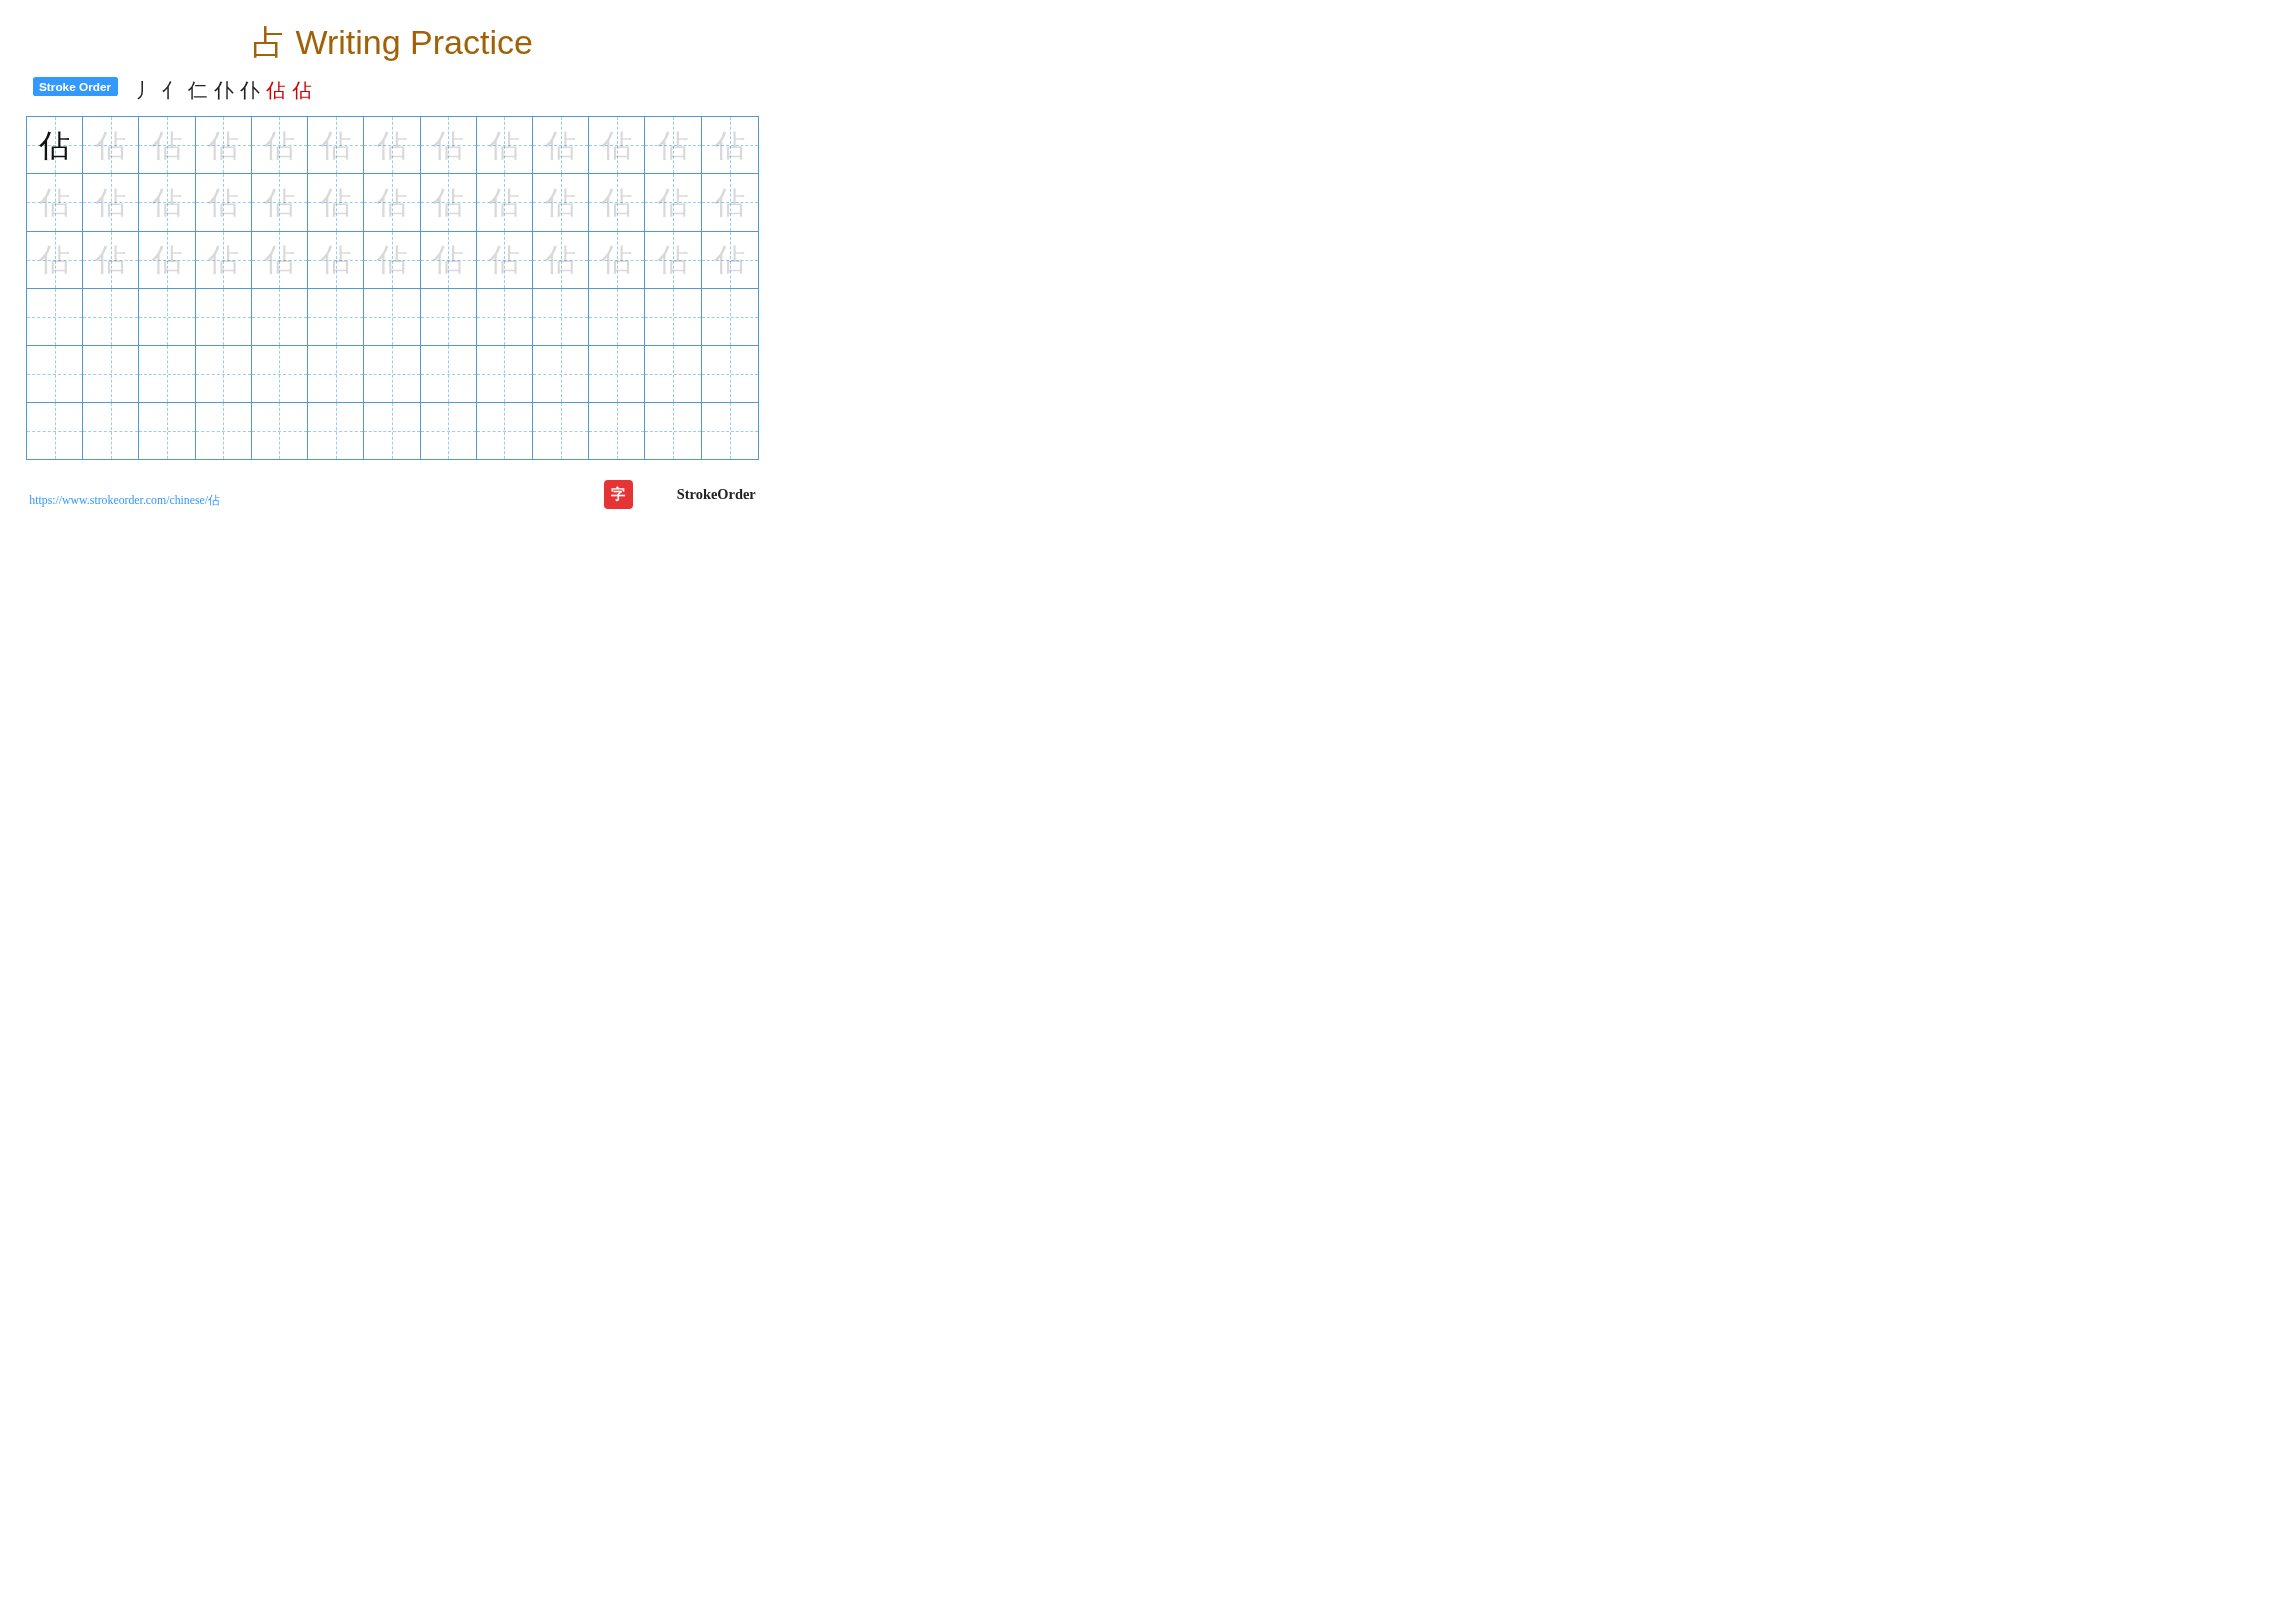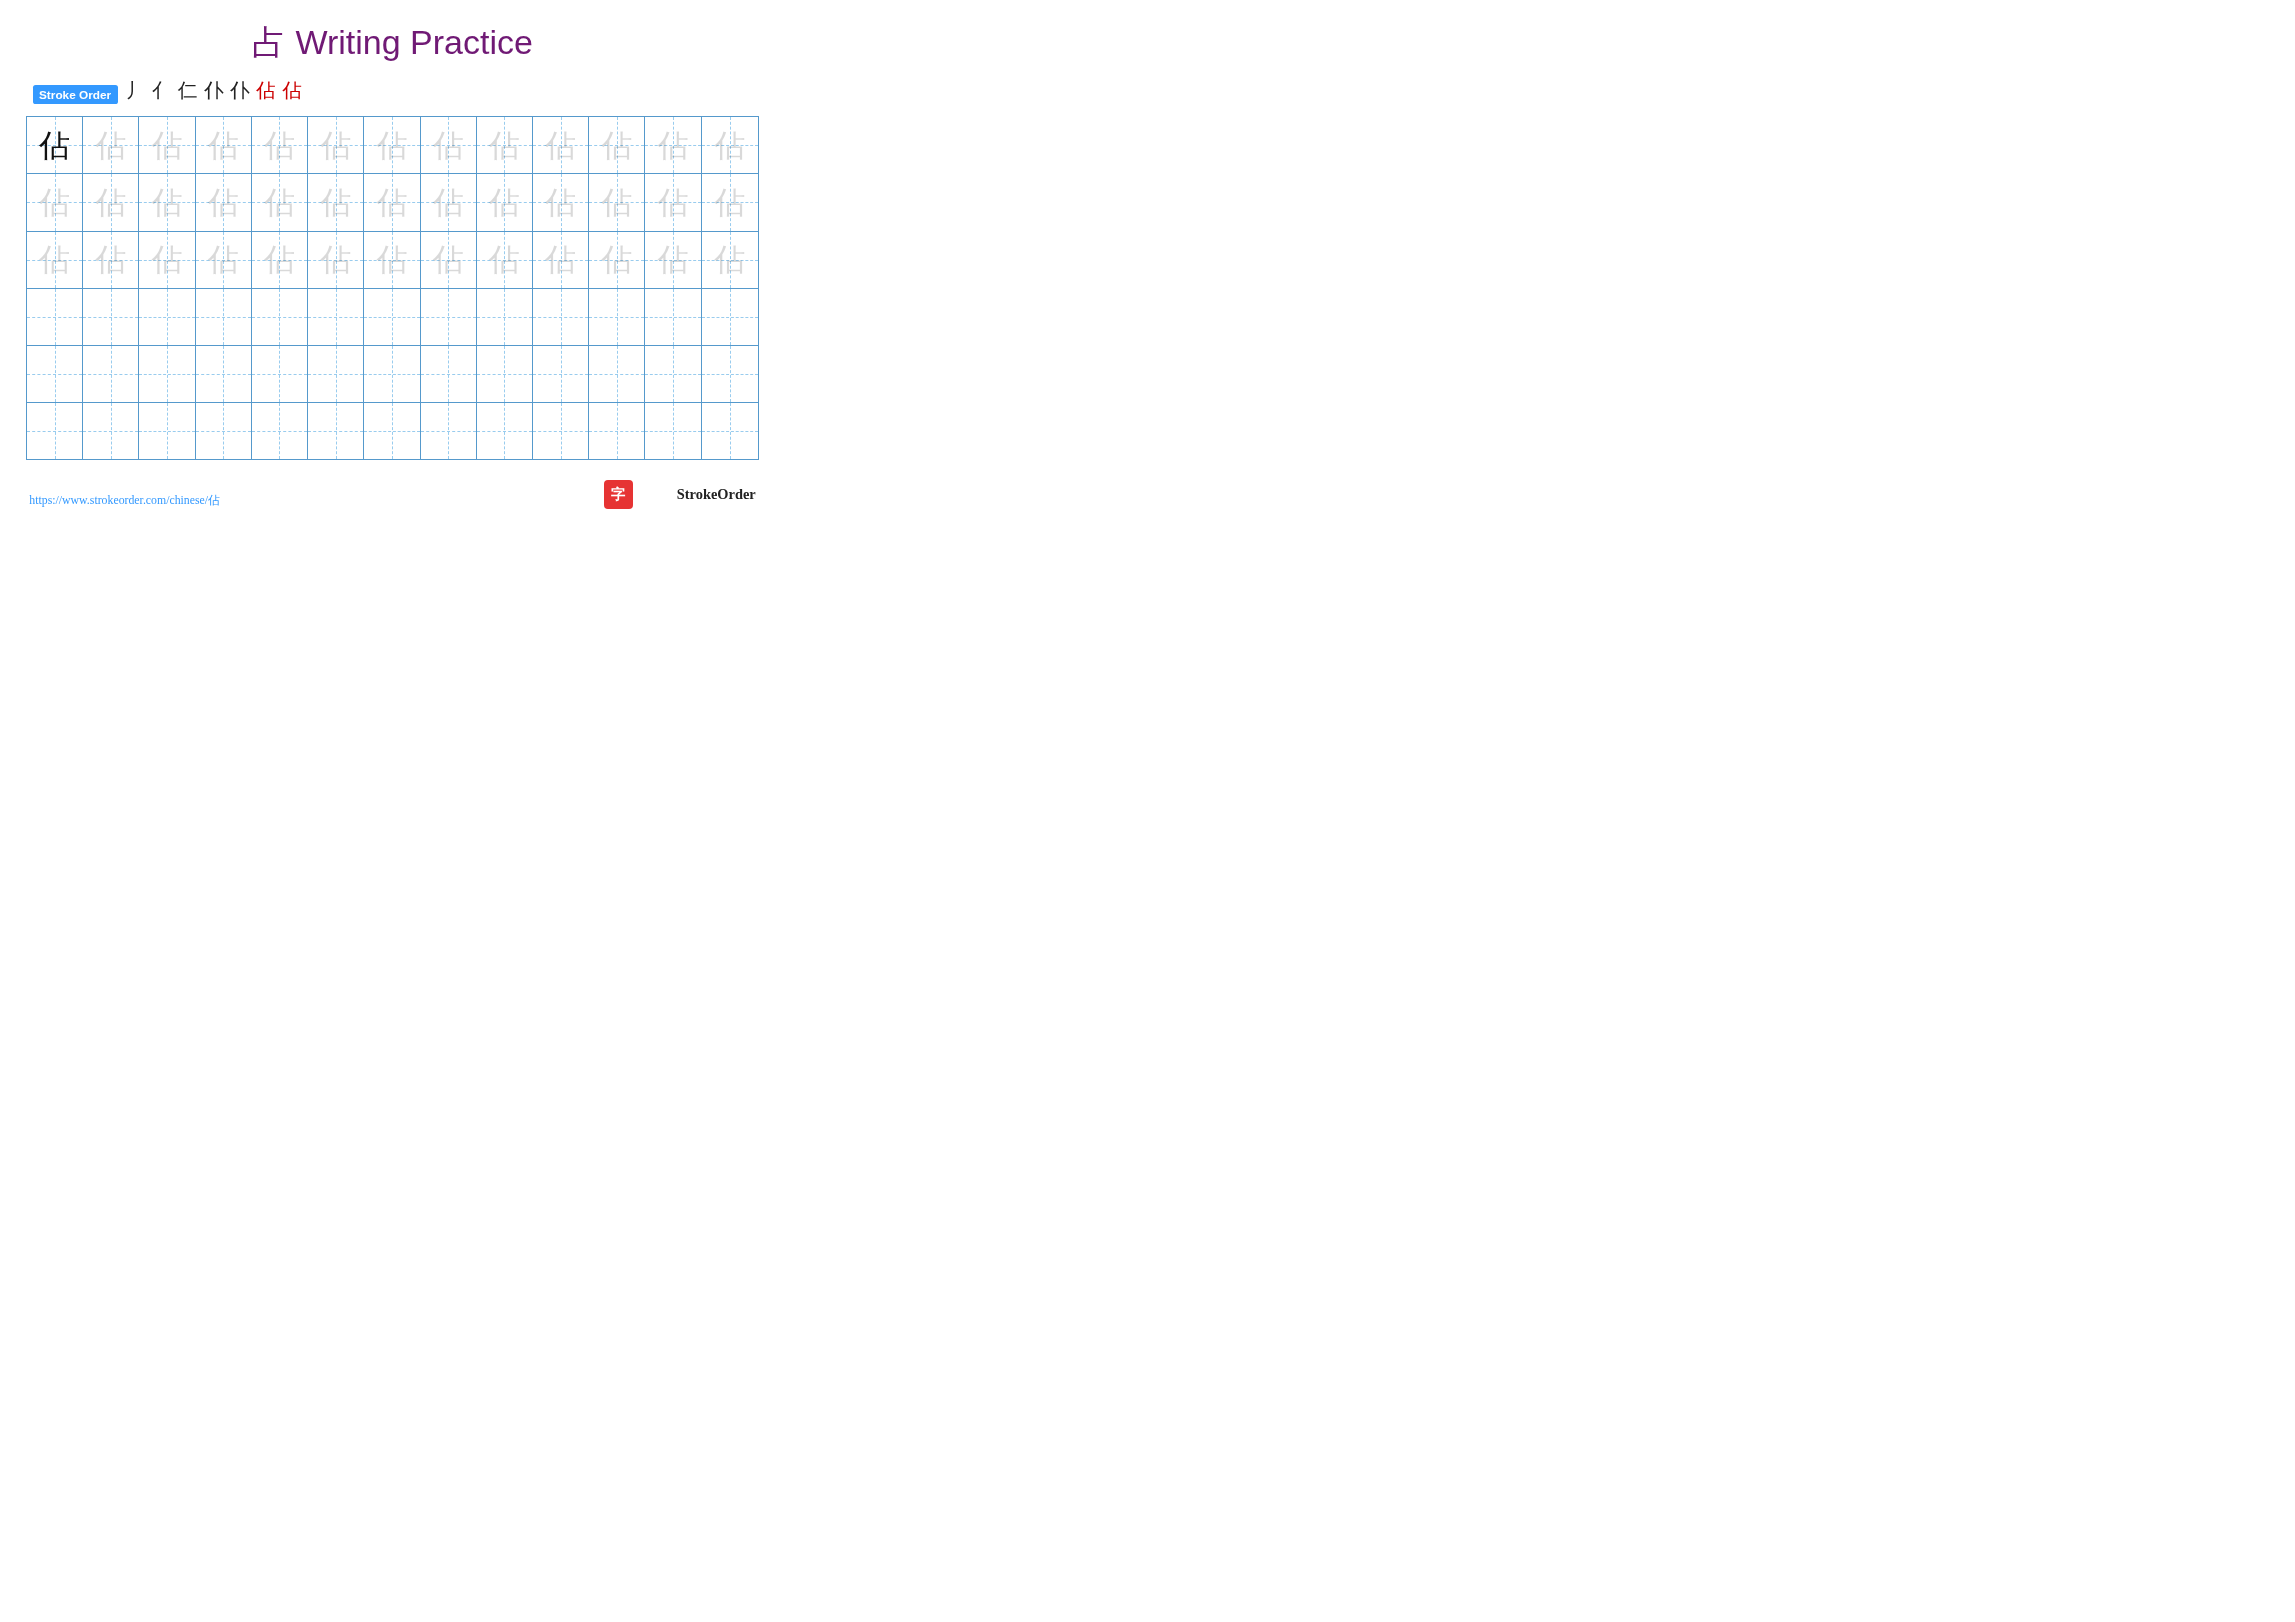--- a/index.html
+++ b/index.html
@@ -13,29 +13,29 @@
     }
 
     
     .title-area {
       text-align: center;
       margin-bottom: 11.8px;
       margin-top: 6.5px;
     }
     .title-text {
       font-size: 34px;
-      color: #701a75;
+      color: #a16207;
       font-weight: 500;
     }
 
     
     .stroke-order-row {
       display: flex;
-      align-items: flex-end;
-      gap: 8px;
+      align-items: flex-start;
+      gap: 18px;
       margin-bottom: 11.8px;
       padding-left: 6.5px;
     }
     .stroke-order-badge {
       background: #3399ff;
       color: #ffffff;
       font-size: 11.8px;
       font-weight: bold;
       padding: 2.6px 6.5px;
       border-radius: 2.6px;

